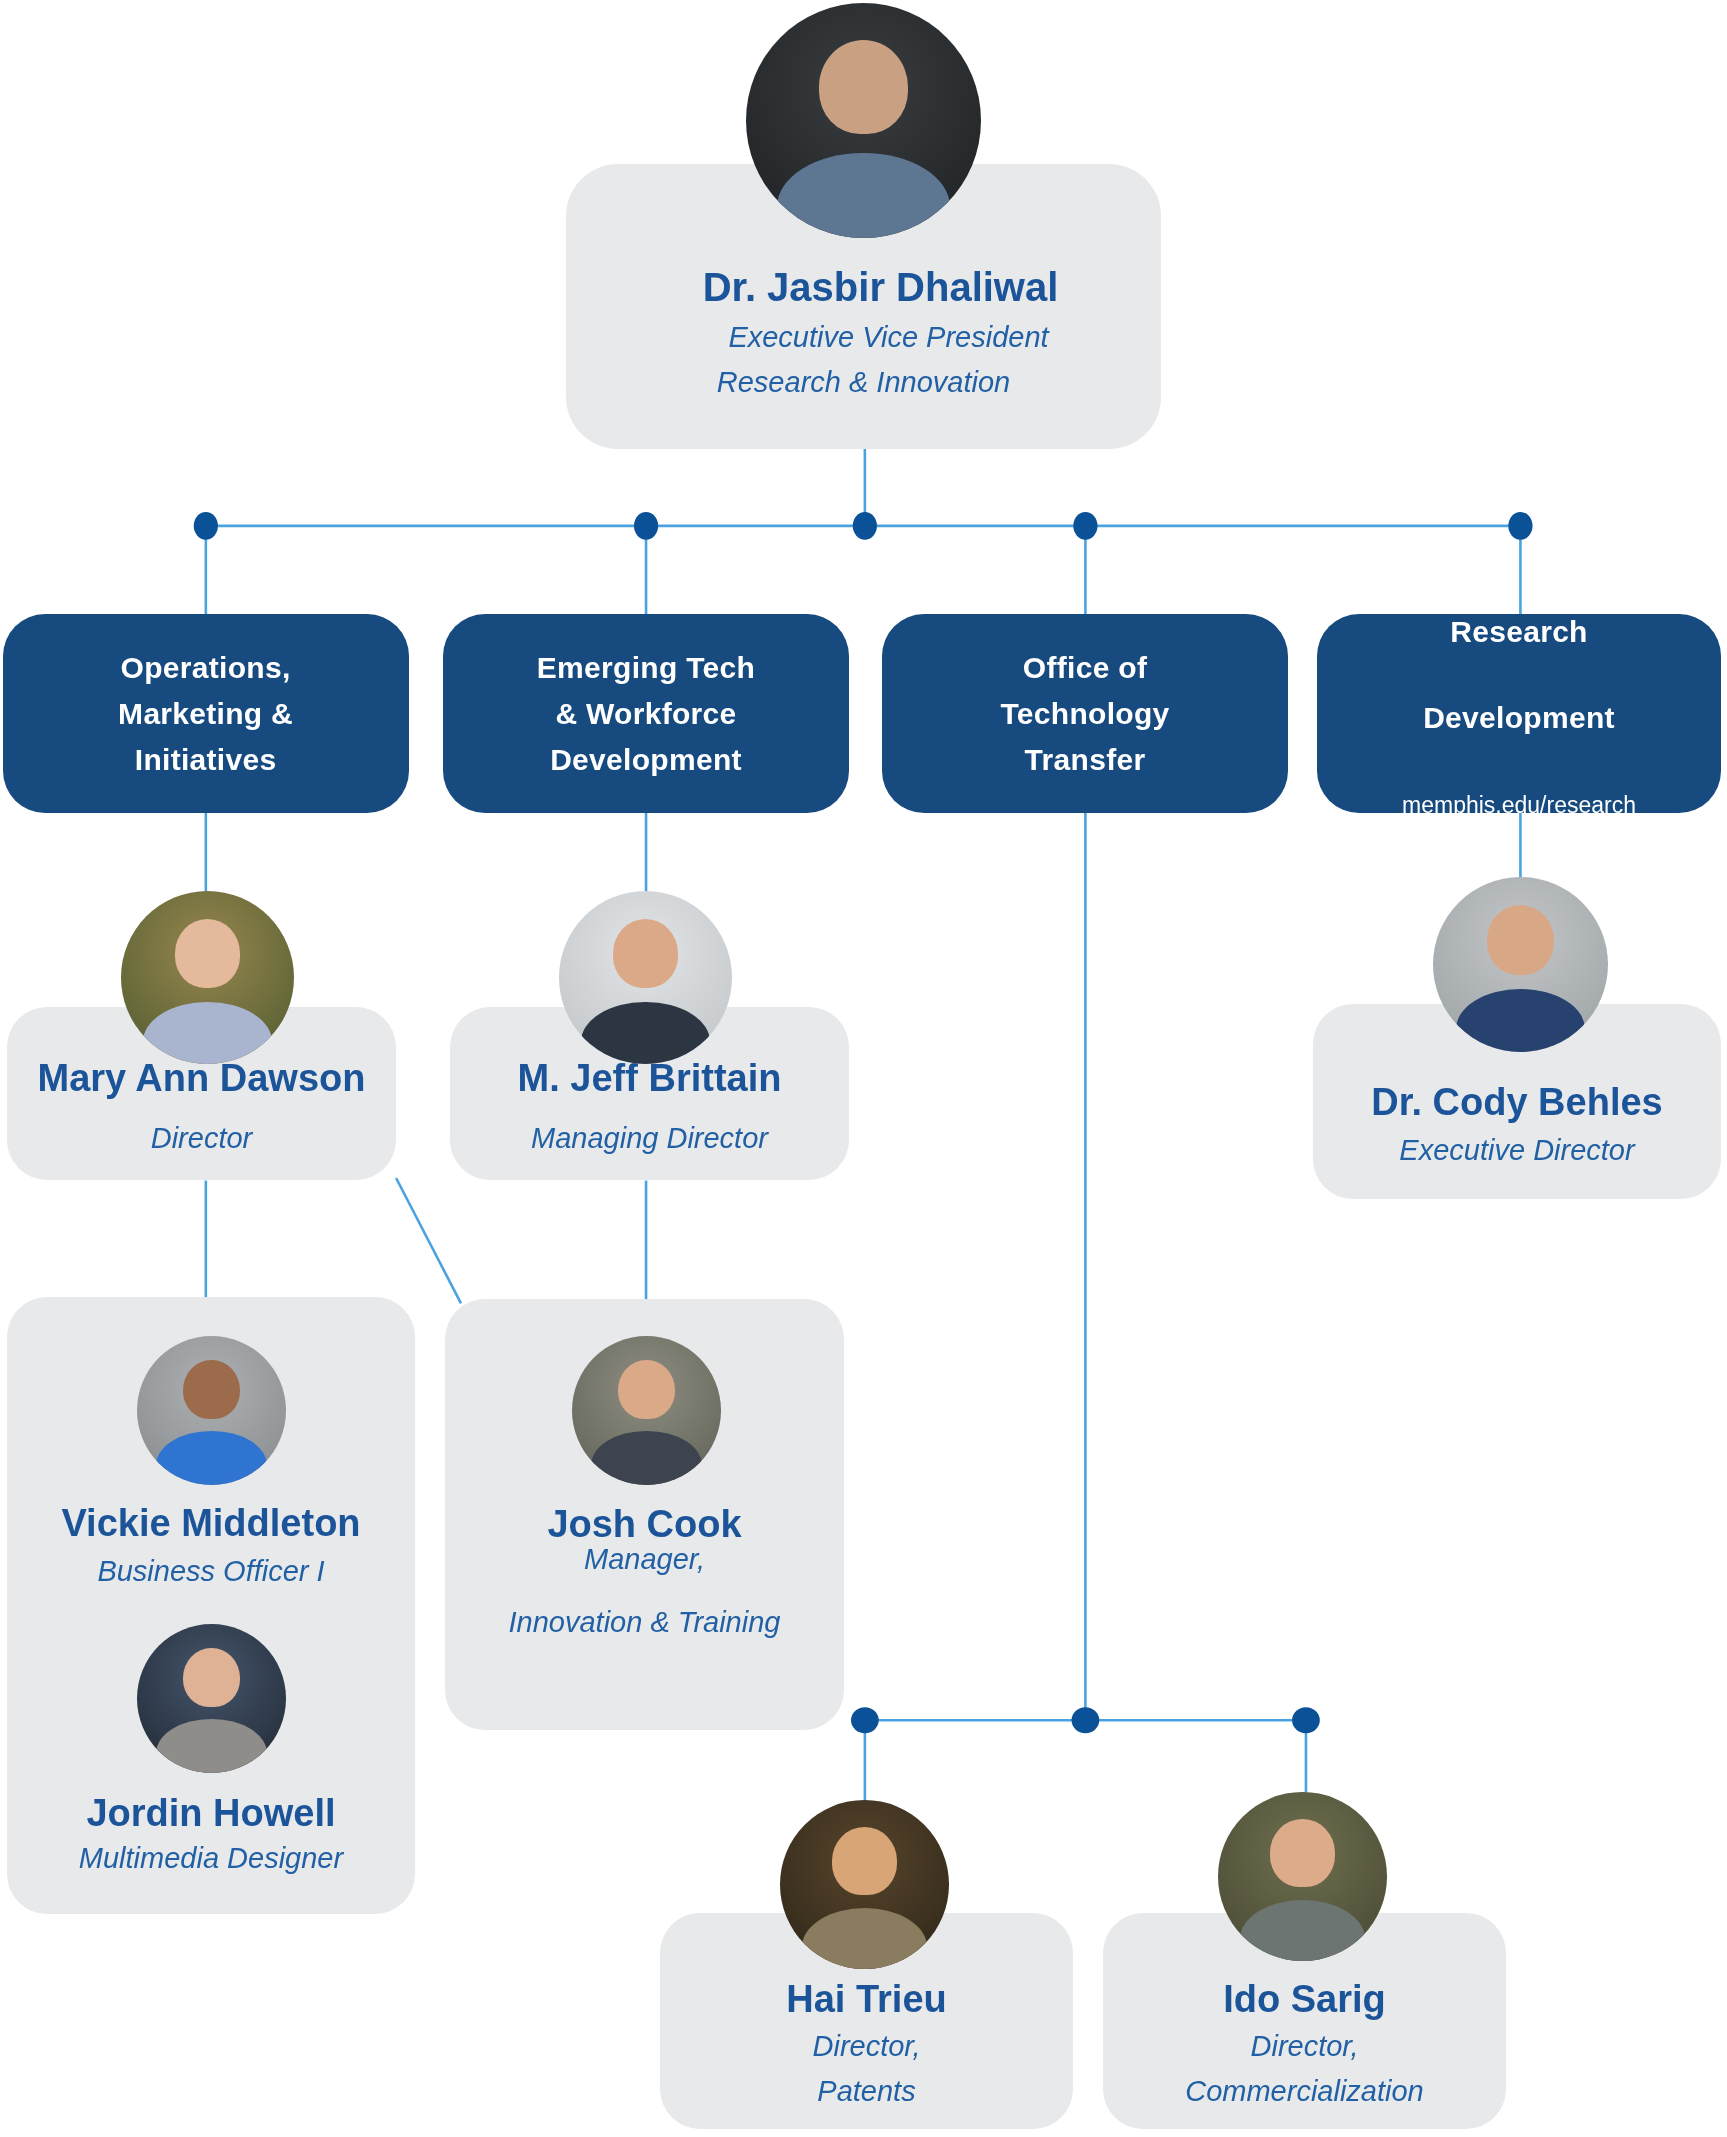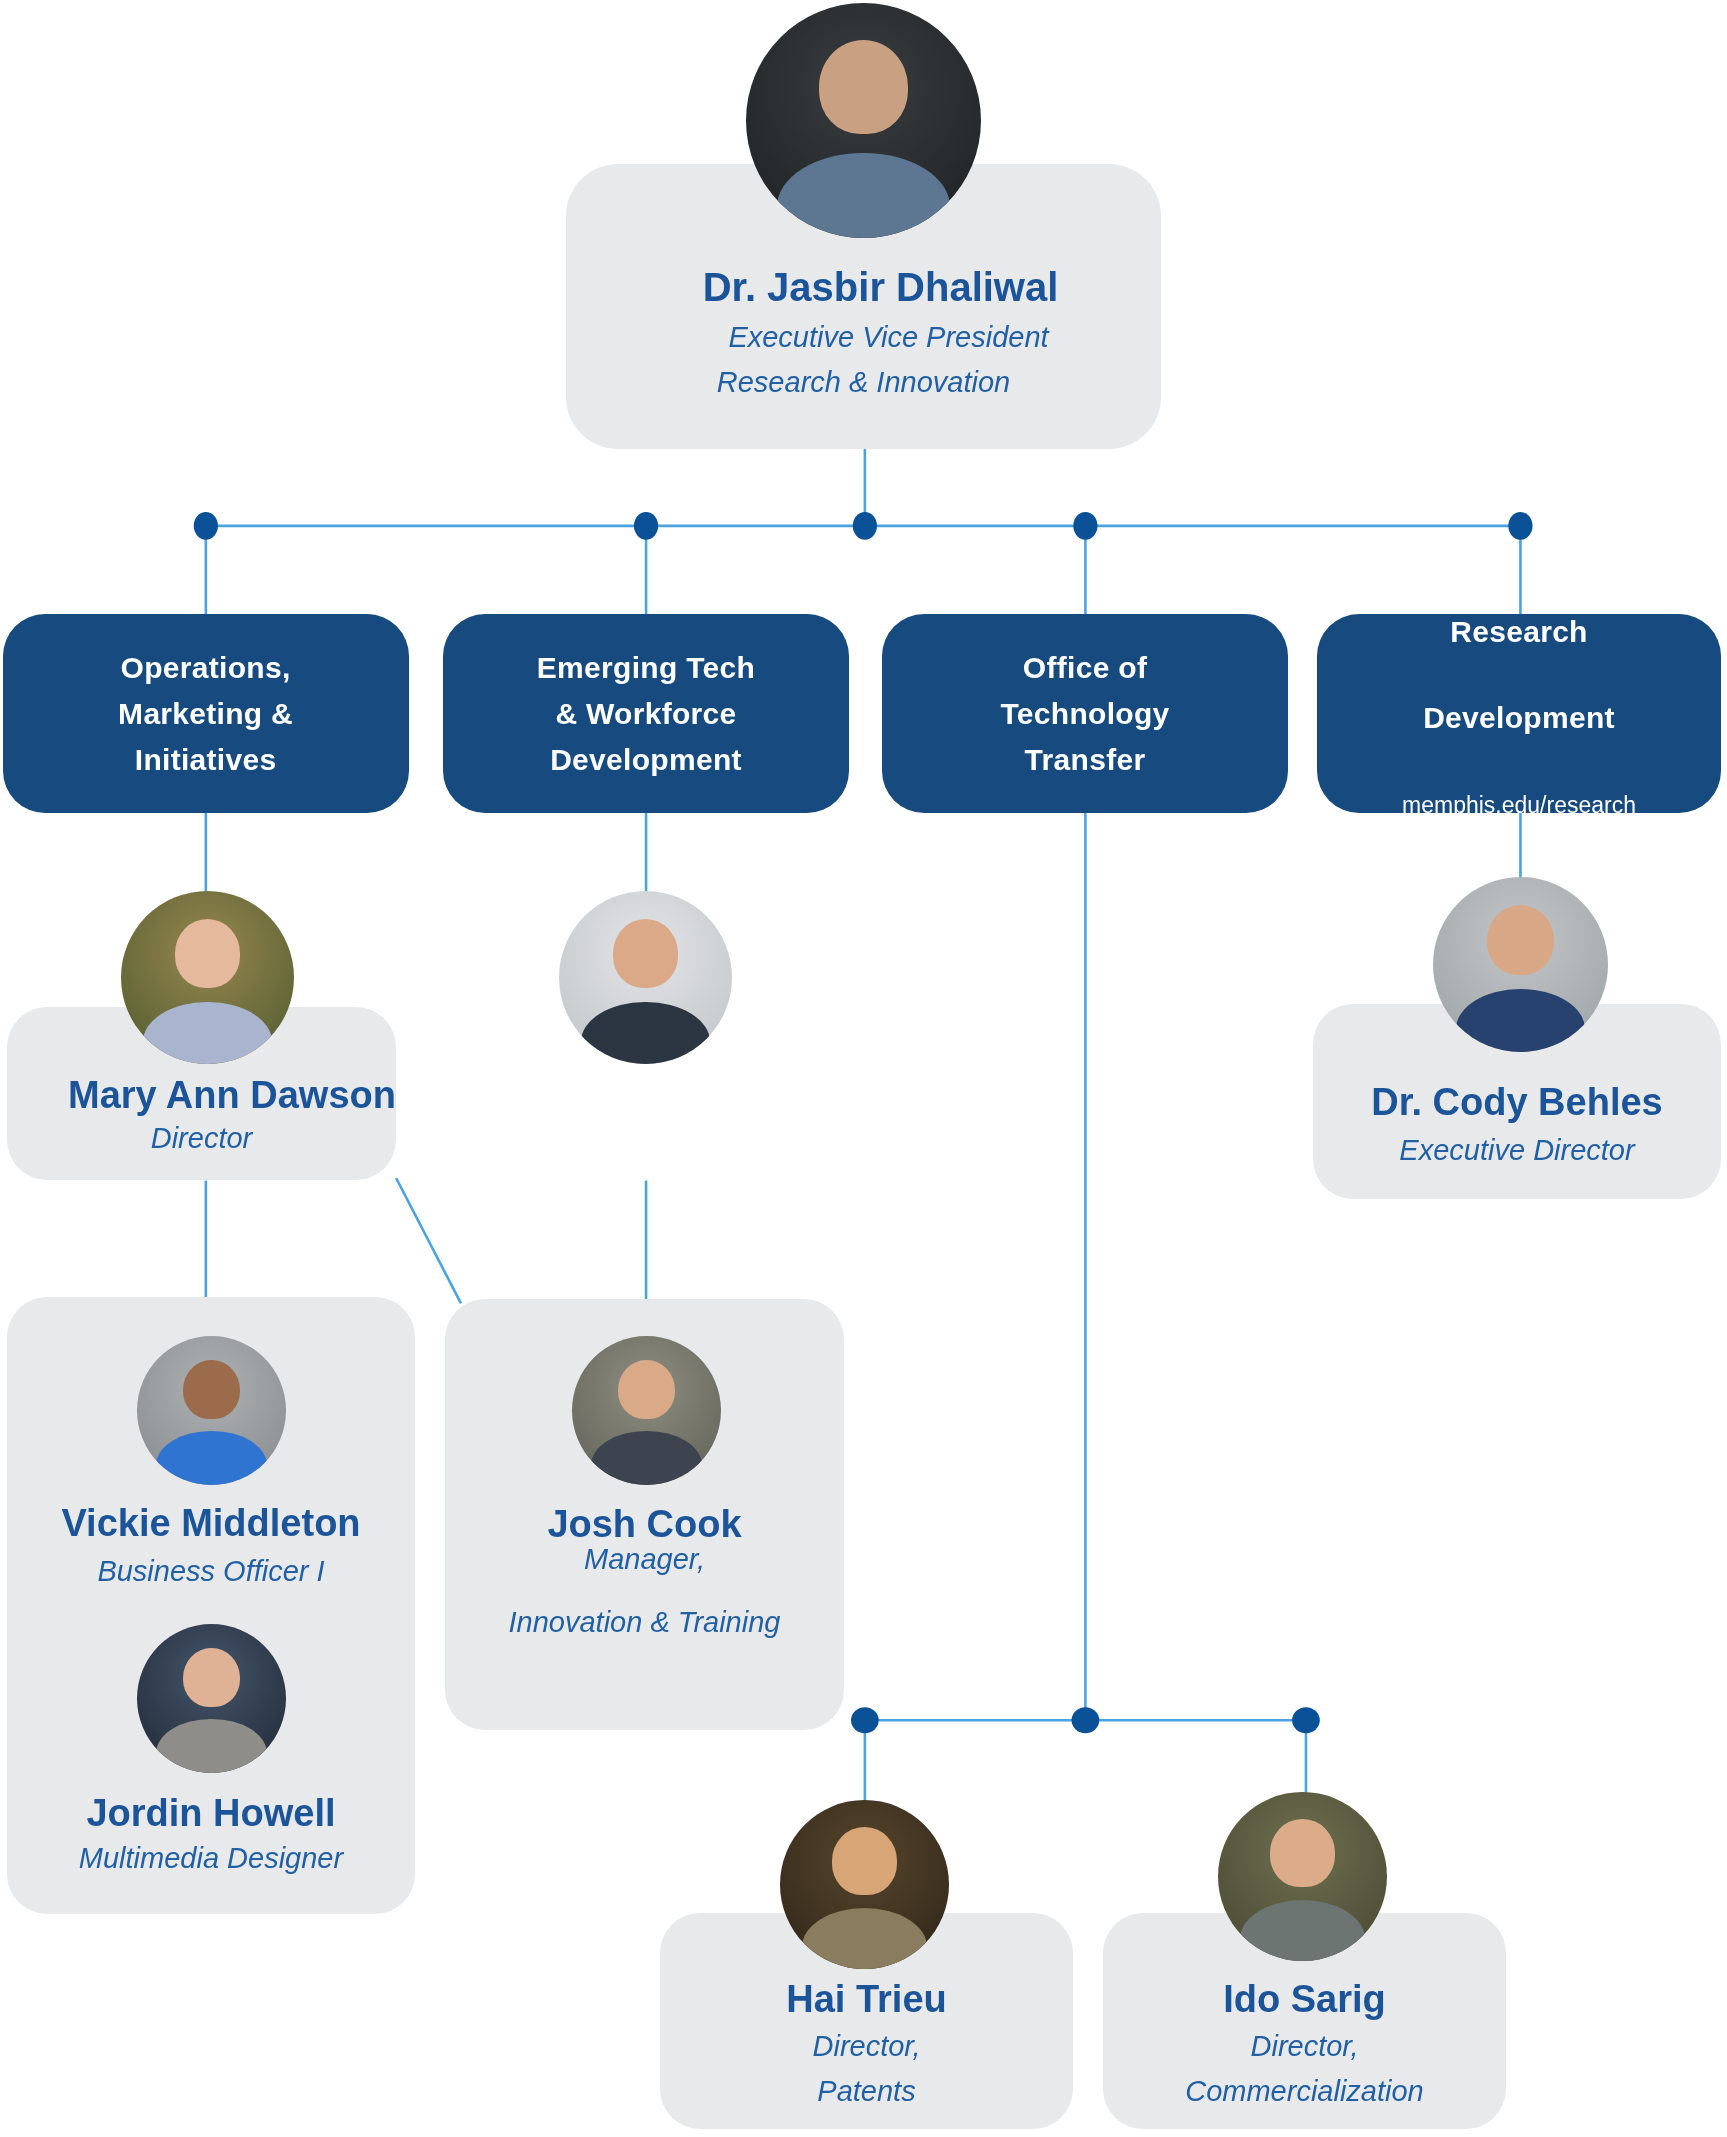--- a/index.html
+++ b/index.html
@@ -36,21 +36,21 @@
   .card .tline{position:absolute;left:0;width:100%;text-align:center;white-space:nowrap;}
   .pname{font-size:38px;font-weight:700;line-height:48px;color:var(--name-blue);}
   .prole{font-style:italic;font-size:29px;font-weight:400;line-height:40px;color:var(--role-blue);}
   .card-root{left:566px;top:164px;width:595px;height:285px;border-radius:52px;}
   .card-root .pname{font-size:40px;margin-left:17px;}
   .card-root .l-name{top:99px;}
   .card-root .l-role1{top:153px;margin-left:25px;}
   .card-root .l-role2{top:198px;}
   .card-dawson{left:7px;top:1007px;width:389px;height:173px;}
   .card-brittain{left:450px;top:1007px;width:399px;height:173px;}
-  .card-dawson .l-name,.card-brittain .l-name{top:64px;text-align:right;}
+  .card-dawson .l-name,.card-brittain .l-name{top:47px;}
   .card-dawson .l-role,.card-brittain .l-role{top:111px;}
   .card-behles{left:1313px;top:1004px;width:408px;height:195px;}
   .card-behles .l-name{top:74px;}
   .card-behles .l-role{top:126px;}
   .card-tall{left:7px;top:1297px;width:408px;height:617px;}
   .card-tall .l-vname{top:202px;}
   .card-tall .l-vrole{top:254px;}
   .card-tall .l-jname{top:492px;}
   .card-tall .l-jrole{top:541px;}
   .card-cook{left:445px;top:1299px;width:399px;height:431px;}
@@ -148,20 +148,24 @@
     <div class="dept-line">Development</div>
     <div class="dept-url">memphis.edu/research</div>
   </div>
 
   <div class="card card-dawson">
     <div class="tline pname l-name">Mary Ann Dawson</div>
     <div class="tline prole l-role">Director</div>
   </div>
   <div class="avatar av-dawson"></div>
 
+  <div class="card card-brittain">
+    <div class="tline pname l-name">M. Jeff Brittain</div>
+    <div class="tline prole l-role">Managing Director</div>
+  </div>
   <div class="avatar av-brittain"></div>
 
   <div class="card card-behles">
     <div class="tline pname l-name">Dr. Cody Behles</div>
     <div class="tline prole l-role">Executive Director</div>
   </div>
   <div class="avatar av-behles"></div>
 
   <div class="card card-tall">
     <div class="tline pname l-vname">Vickie Middleton</div>

